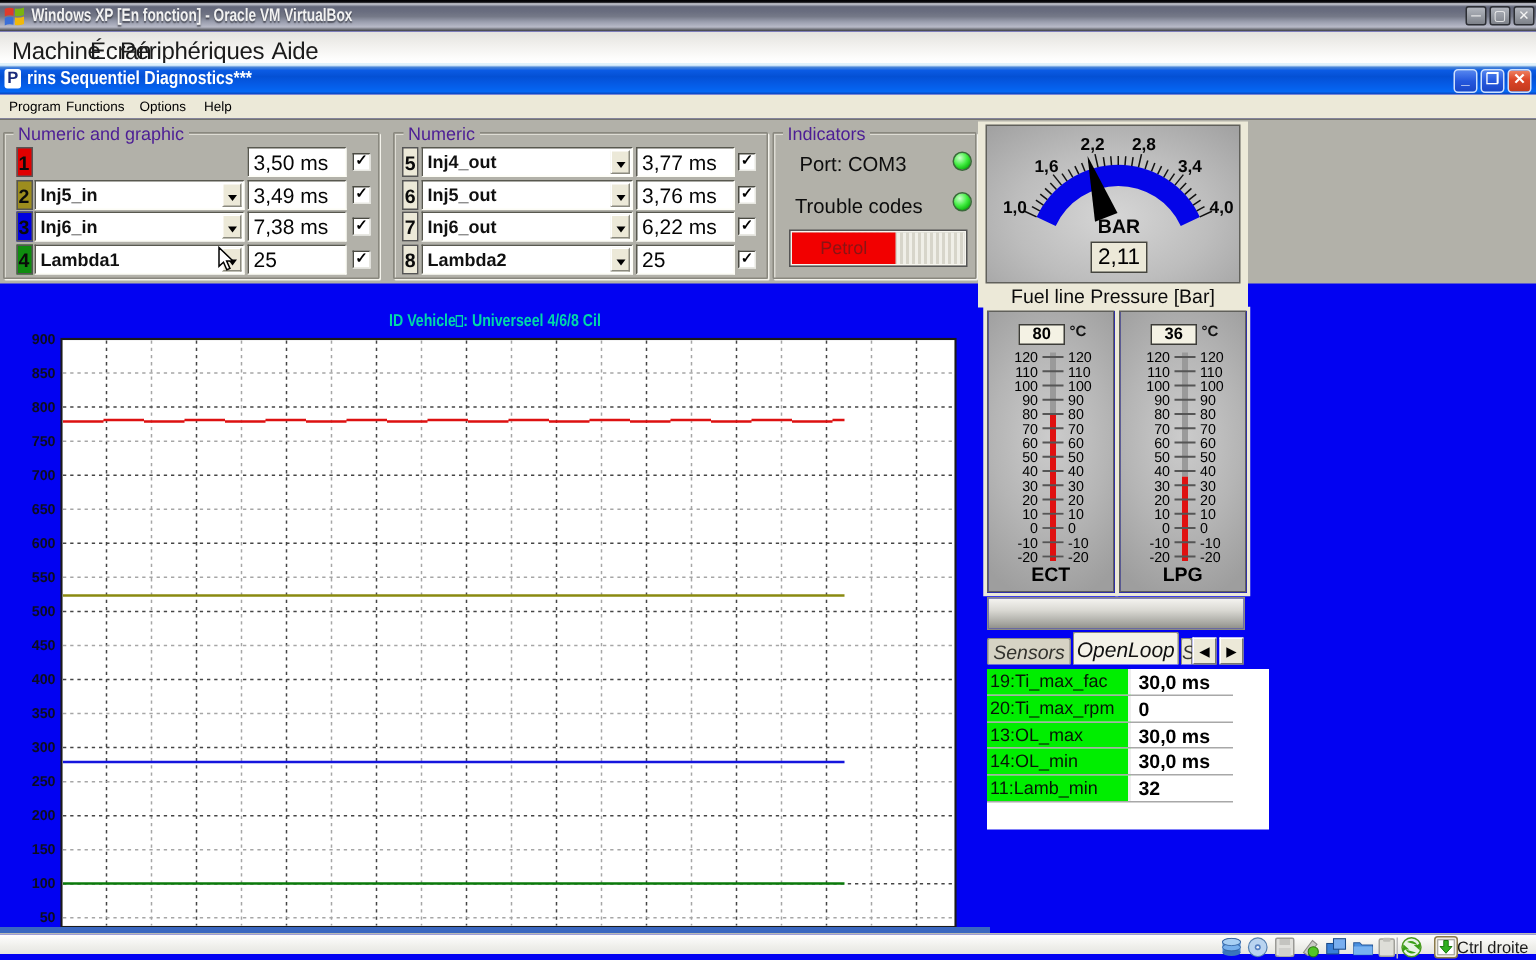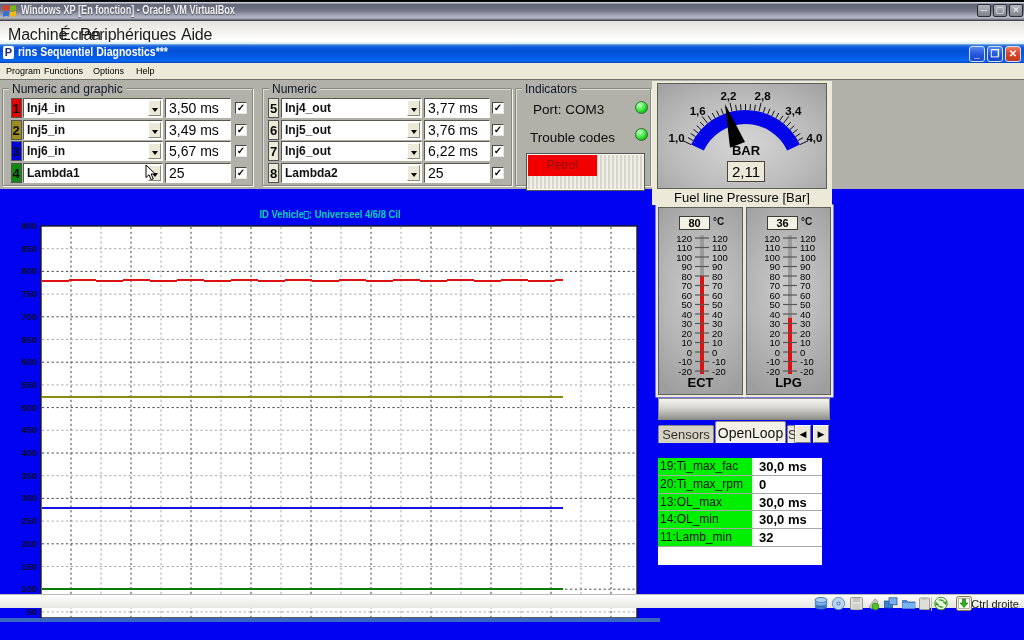--- a/index.html
+++ b/index.html
@@ -28,70 +28,70 @@
   background:linear-gradient(180deg,#5585ef 0,#2558dd 50%,#1a46c8 100%); color:#fff; font-size:10px; line-height:14px; text-align:center; font-weight:bold;}
 .appbtn.close { background:linear-gradient(180deg,#ee8162 0,#dc4527 45%,#c23a1e 100%); }
 
 
 #appmenu { left:0; top:63px; width:1024px; height:16px; background:#ece9d8; }
 #appmenu span { position:absolute; top:3px; font-size:9px; color:#000; }
 
 
 #panel { left:0; top:79px; width:1024px; height:110px; background:#b2b1a9; border-top:1px solid #73736d; }
 .grp { position:absolute; border:1px solid #89887f; border-radius:1px; box-shadow:1px 1px 0 #dddcd4 inset, 1px 1px 0 #f4f3ec; }
-.grp .glabel { position:absolute; top:-7px; left:6px; background:#b2b1a9; padding:0 3px; font-size:12px; color:#0f172a; }
+.grp .glabel { position:absolute; top:-7px; left:6px; background:#b2b1a9; padding:0 3px; font-size:12px; color:#4c1d95; }
 .sq { position:absolute; width:11px; height:20px; color:#0a0a0a; font-size:13px; font-weight:bold; text-align:center; line-height:19px; border:1px solid #555; }
 .sqb { background:#ece9d8; }
 .combo { position:absolute; height:20px; background:#fff; border:1px solid; border-color:#58584f #fdfdf6 #fdfdf6 #58584f; }
 .combo span { position:absolute; left:3px; top:2px; font-size:12px; font-weight:bold; color:#111; }
 .cbtn { position:absolute; right:1px; top:1px; bottom:1px; width:13px; background:#ece9d8;
   border:1px solid; border-color:#fff #8a897e #8a897e #fff; }
 .cbtn:after { content:""; position:absolute; left:3px; top:7px; border:3.5px solid transparent; border-top:4.5px solid #000; }
 .vbox { position:absolute; height:20px; background:#fff; border:1px solid; border-color:#58584f #fdfdf6 #fdfdf6 #58584f;
   font-size:14px; color:#050505; padding-left:3px; line-height:18px; }
 .chk { position:absolute; width:12px; height:12px; background:#fff; border:1px solid; border-color:#4a4a42 #e8e8e2 #e8e8e2 #4a4a42;
   font-size:10px; font-weight:bold; line-height:10px; text-align:center; color:#000; }
 .led { position:absolute; width:13px; height:13px; border-radius:50%;
   background:radial-gradient(circle at 35% 30%, #ccffcc 0, #44ee44 45%, #11bb11 75%, #077a07 100%);
   border:1px solid #3a6a3a; }
-#petrol { position:absolute; left:527px; top:74px; width:117px; height:36px; border:1px solid #f6f5ee; outline:1px solid #555; background:repeating-linear-gradient(90deg,#d7d5ca 0 2px,#f0efe8 2px 4px); }
+#petrol { position:absolute; left:527px; top:74px; width:117px; height:23px; border:1px solid #f6f5ee; outline:1px solid #555; background:repeating-linear-gradient(90deg,#d7d5ca 0 2px,#f0efe8 2px 4px); }
 #petrol .red { position:absolute; left:0; top:0; width:69px; height:21px; background:#f20000; color:#8a1414; font-size:12px; text-align:center; line-height:20px; }
 
 
 #rightcol { left:652px; top:81px; width:180px; height:339px; }
 #gaugewrap { position:absolute; left:0; top:0; width:180px; height:124px; background:#ece9d8; }
 #gauge { position:absolute; left:5px; top:2px; width:170px; height:106px; border:1px solid #60605b;
   background:radial-gradient(ellipse 120px 80px at 50% 58%, #d6d6d6 0, #bdbdbd 55%, #a2a2a2 100%); }
 #gvalue { position:absolute; left:75px; top:80px; width:38px; height:21px; background:#ece9d8; border:1px solid #45453f;
   font-size:15px; color:#000; text-align:center; line-height:19px; }
 #glabel { position:absolute; left:0; top:109px; width:180px; text-align:center; font-size:13px; color:#0a0a0a; }
 .thermo { position:absolute; top:126px; width:85px; height:188px; border:1px solid #60605b; box-shadow:0 0 0 2.5px #ece9d8;
   background:radial-gradient(ellipse 70px 110px at 50% 45%, #cccccc 0, #b5b5b5 55%, #9e9e9e 100%); }
 .tvalbox { position:absolute; left:20px; top:8px; width:31px; height:14px; background:#f4f2e4; border:1px solid #3c3c38;
   font-size:11px; font-weight:bold; color:#000; text-align:center; line-height:13px; }
 .tdeg { position:absolute; left:54px; top:8px; font-size:10px; font-weight:bold; color:#111; }
 .tname { position:absolute; left:0; bottom:4px; width:100%; text-align:center; font-size:13px; font-weight:bold; color:#000; }
 #gstrip { position:absolute; left:6px; top:317px; width:172px; height:22px; border:1px solid #8a8a84;
   background:linear-gradient(180deg,#f5f4f0 0,#d9d8d2 40%,#a4a49e 85%,#8f8f89 100%); }
-.tab { position:absolute; border:1px solid #8a8a82; border-bottom:none; border-radius:2px 2px 0 0; font-size:13px; color:#33332e; text-align:center; }
+.tab { position:absolute; border:1px solid #8a8a82; border-bottom:none; border-radius:2px 2px 0 0; font-size:13px; color:#33332e; text-align:center;font-style:italic; }
 .arrbtn { position:absolute; width:16px; height:18px; top:344px; background:#ece9d8; border:1px solid; border-color:#fff #77776f #77776f #fff;
   font-size:9px; color:#000; text-align:center; line-height:17px; }
-#tbl { position:absolute; left:6px; top:365px; width:164px; height:107px; background:#fff;margin-top:12px; }
+#tbl { position:absolute; left:6px; top:365px; width:188px; height:107px; background:#fff; }
 .trow { position:absolute; left:0; width:164px; height:17.8px; border-bottom:1px solid #a8a8a8; }
 .tgreen { position:absolute; left:0; top:0; width:96px; height:16.8px; background:#00ee00; border-right:2px solid #eee;
   font-size:12px; color:#071407; line-height:17px; padding-left:2px; white-space:nowrap; }
 .tval { position:absolute; left:98px; top:0; right:0; height:16.8px; font-size:13px; font-weight:bold; color:#000; line-height:17px; padding-left:3px; }
 
 
 #ctitle { position:absolute; left:0; top:208px; width:660px; text-align:center; font-size:11.5px; font-weight:bold; color:#00d9a9; transform:scaleX(0.82); transform-origin:330px 50%; }
 #ctitle i { display:inline-block; width:6px; height:8px; border:1px solid #00d9a9; vertical-align:-1px; font-style:normal; }
 
 
 #steel { left:0; top:618px; width:660px; height:4px; background:#3a67c0; }
-#sbar { left:0; top:594px; width:1024px; height:14px; background:linear-gradient(180deg,#ffffff,#efefeb 60%,#e6e6e2);
+#sbar { left:0; top:622px; width:1024px; height:14px; background:linear-gradient(180deg,#ffffff,#efefeb 60%,#e6e6e2);
   border-top:1px solid #b9b9b5; }
 #sbar .ctrl { position:absolute; right:5px; top:3px; font-size:11px; color:#1a1a1a; }
 .sep { position:absolute; top:2px; width:1px; height:14px; background:#bbb; }
 </style></head>
 <body>
 <div id="root">
 
   <div id="vbtitle" class="abs">
     <svg width="14" height="15" style="position:absolute;left:3px;top:3px;">
       <path d="M0,3 Q3,1.5 6,2.5 L6,7.5 Q3,6.5 0,8 Z" fill="#e03a2a"></path>
@@ -125,39 +125,35 @@
     <span style="left:44px;">Functions</span>
     <span style="left:93px;">Options</span>
     <span style="left:136px;">Help</span>
   </div>
 
   <div id="panel" class="abs">
     <div class="grp" style="left:2px;top:8px;width:251px;height:98px;">
       <div class="glabel">Numeric and graphic</div>
 
   <div class="sq" style="left:7.5px;top:9px;background:#e00000;">1</div>
-  <div class="combo" style="left:20px;top:9px;width:140px;">
-          <span>Inj4_in</span>
-          <div class="cbtn"></div>
-        </div>
   <div class="vbox" style="left:162px;top:9px;width:66px;">3,50 ms</div>
   <div class="chk" style="left:232px;top:13px;">✓</div>
   <div class="sq" style="left:7.5px;top:30.5px;background:#9d8d1e;">2</div>
   <div class="combo" style="left:20px;top:30.5px;width:140px;text-align:center;">
           <span>Inj5_in</span>
           <div class="cbtn"></div>
         </div>
   <div class="vbox" style="left:162px;top:30.5px;width:66px;">3,49 ms</div>
   <div class="chk" style="left:232px;top:34.5px;">✓</div>
   <div class="sq" style="left:7.5px;top:52px;background:#0000e0;">3</div>
   <div class="combo" style="left:20px;top:52px;width:140px;">
           <span>Inj6_in</span>
           <div class="cbtn"></div>
         </div>
-  <div class="vbox" style="left:162px;top:52px;width:66px;">5,67 ms</div>
+  <div class="vbox" style="left:162px;top:52px;width:66px;">7,38 ms</div>
   <div class="chk" style="left:232px;top:56px;">✓</div>
   <div class="sq" style="left:7.5px;top:73.5px;background:#0f8c0f;">4</div>
   <div class="combo" style="left:20px;top:73.5px;width:140px;">
           <span>Lambda1</span>
           <div class="cbtn"></div>
         </div>
   <div class="vbox" style="left:162px;top:73.5px;width:66px;">25</div>
   <div class="chk" style="left:232px;top:77.5px;">✓</div>
     </div>
     <div class="grp" style="left:262px;top:8px;width:250px;height:98px;">

